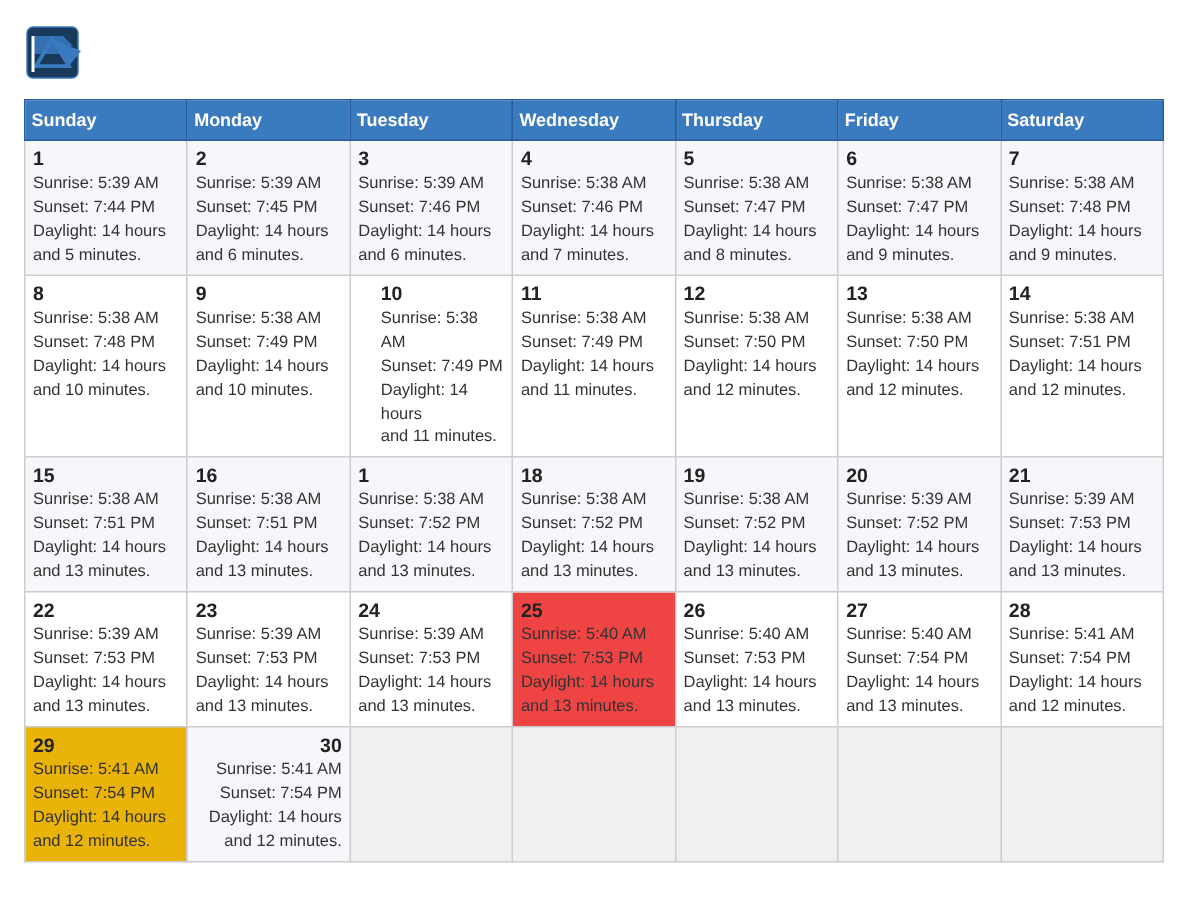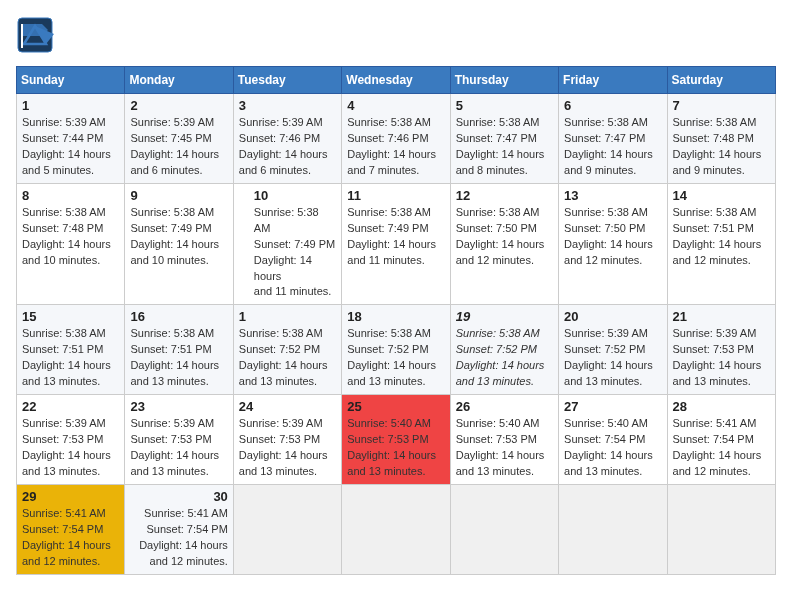--- a/index.html
+++ b/index.html
@@ -206,21 +206,21 @@
           <div class="day-info"><span>Sunrise: 5:38 AM</span><br><span>Sunset: 7:51 PM</span><br><span>Daylight: 14 hours</span><br><span>and 13 minutes.</span></div>
         </td>
         <td style="background: rgb(245, 247, 250);">
           <span class="day-num">1</span>
           <div class="day-info"><span>Sunrise: 5:38 AM</span><br><span>Sunset: 7:52 PM</span><br><span>Daylight: 14 hours</span><br><span>and 13 minutes.</span></div>
         </td>
         <td style="background: rgb(245, 247, 250);">
           <span class="day-num">18</span>
           <div class="day-info"><span>Sunrise: 5:38 AM</span><br><span>Sunset: 7:52 PM</span><br><span>Daylight: 14 hours</span><br><span>and 13 minutes.</span></div>
         </td>
-        <td style="background: rgb(245, 247, 250); font-style: italic;">
+        <td style="background: rgb(245, 247, 250);">
           <span class="day-num">19</span>
           <div class="day-info"><span>Sunrise: 5:38 AM</span><br><span>Sunset: 7:52 PM</span><br><span>Daylight: 14 hours</span><br><span>and 13 minutes.</span></div>
         </td>
         <td style="background: rgb(245, 247, 250);">
           <span class="day-num">20</span>
           <div class="day-info"><span>Sunrise: 5:39 AM</span><br><span>Sunset: 7:52 PM</span><br><span>Daylight: 14 hours</span><br><span>and 13 minutes.</span></div>
         </td>
         <td style="background: rgb(245, 247, 250);">
           <span class="day-num">21</span>
           <div class="day-info"><span>Sunrise: 5:39 AM</span><br><span>Sunset: 7:53 PM</span><br><span>Daylight: 14 hours</span><br><span>and 13 minutes.</span></div>

